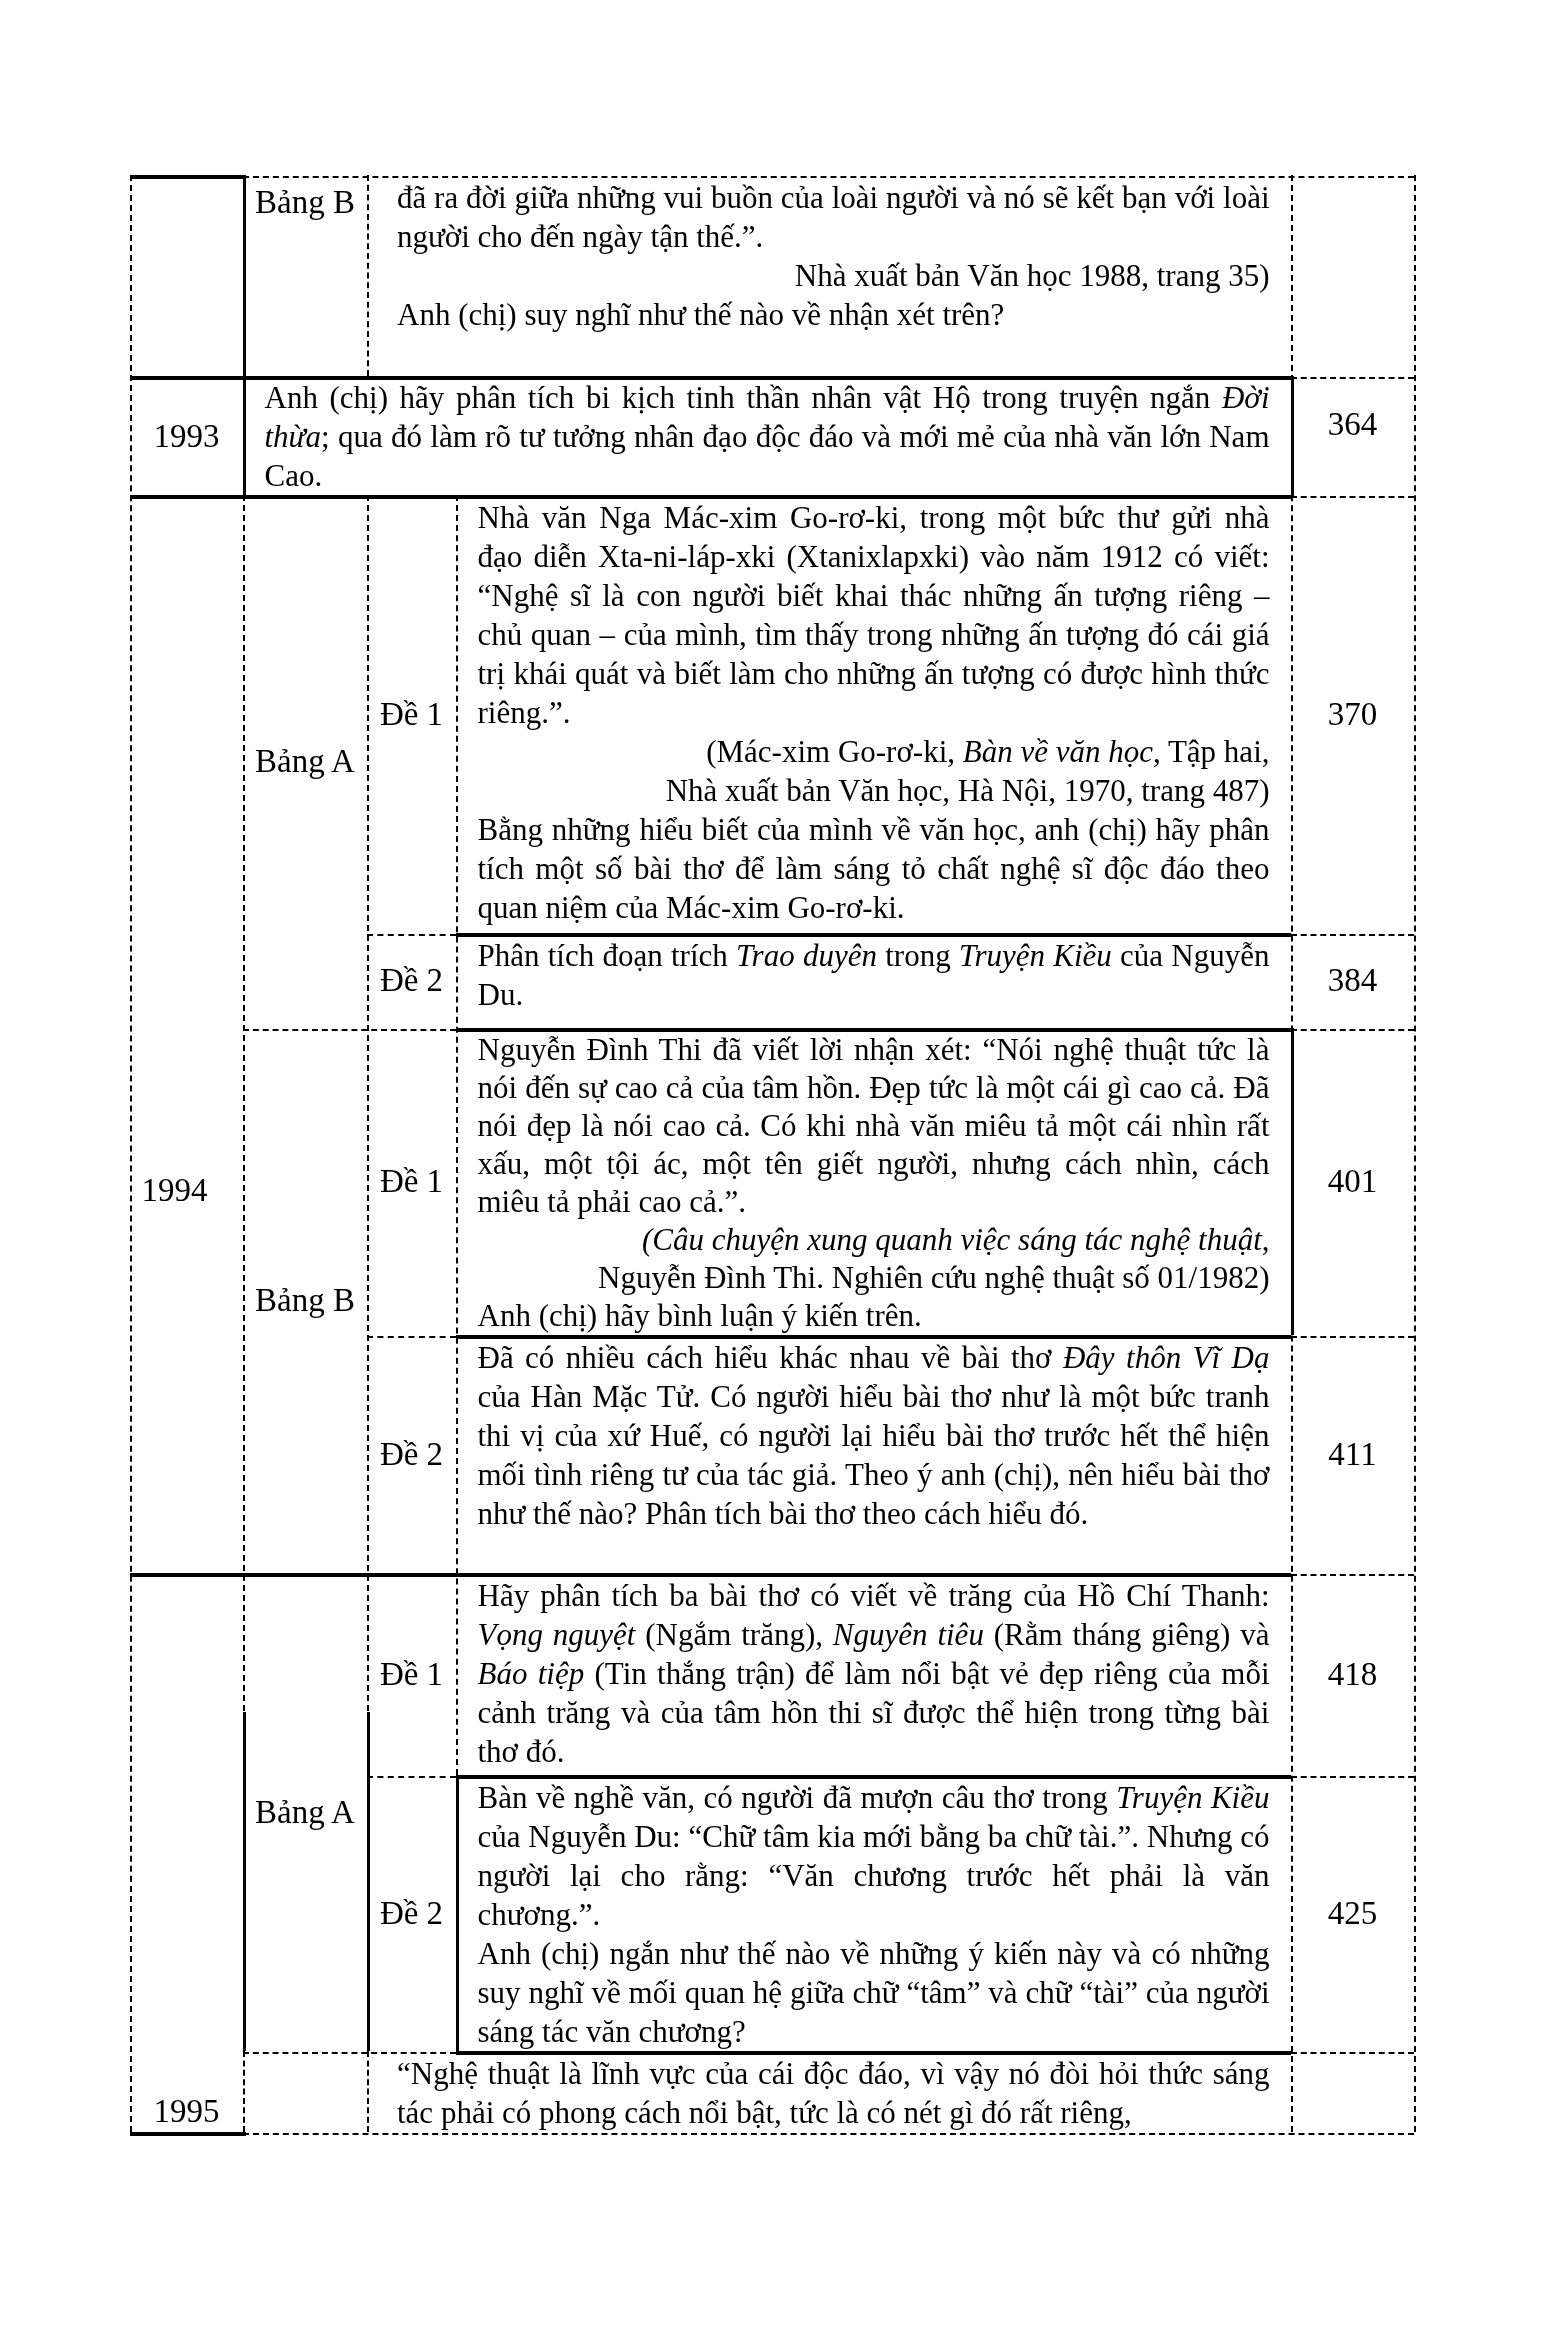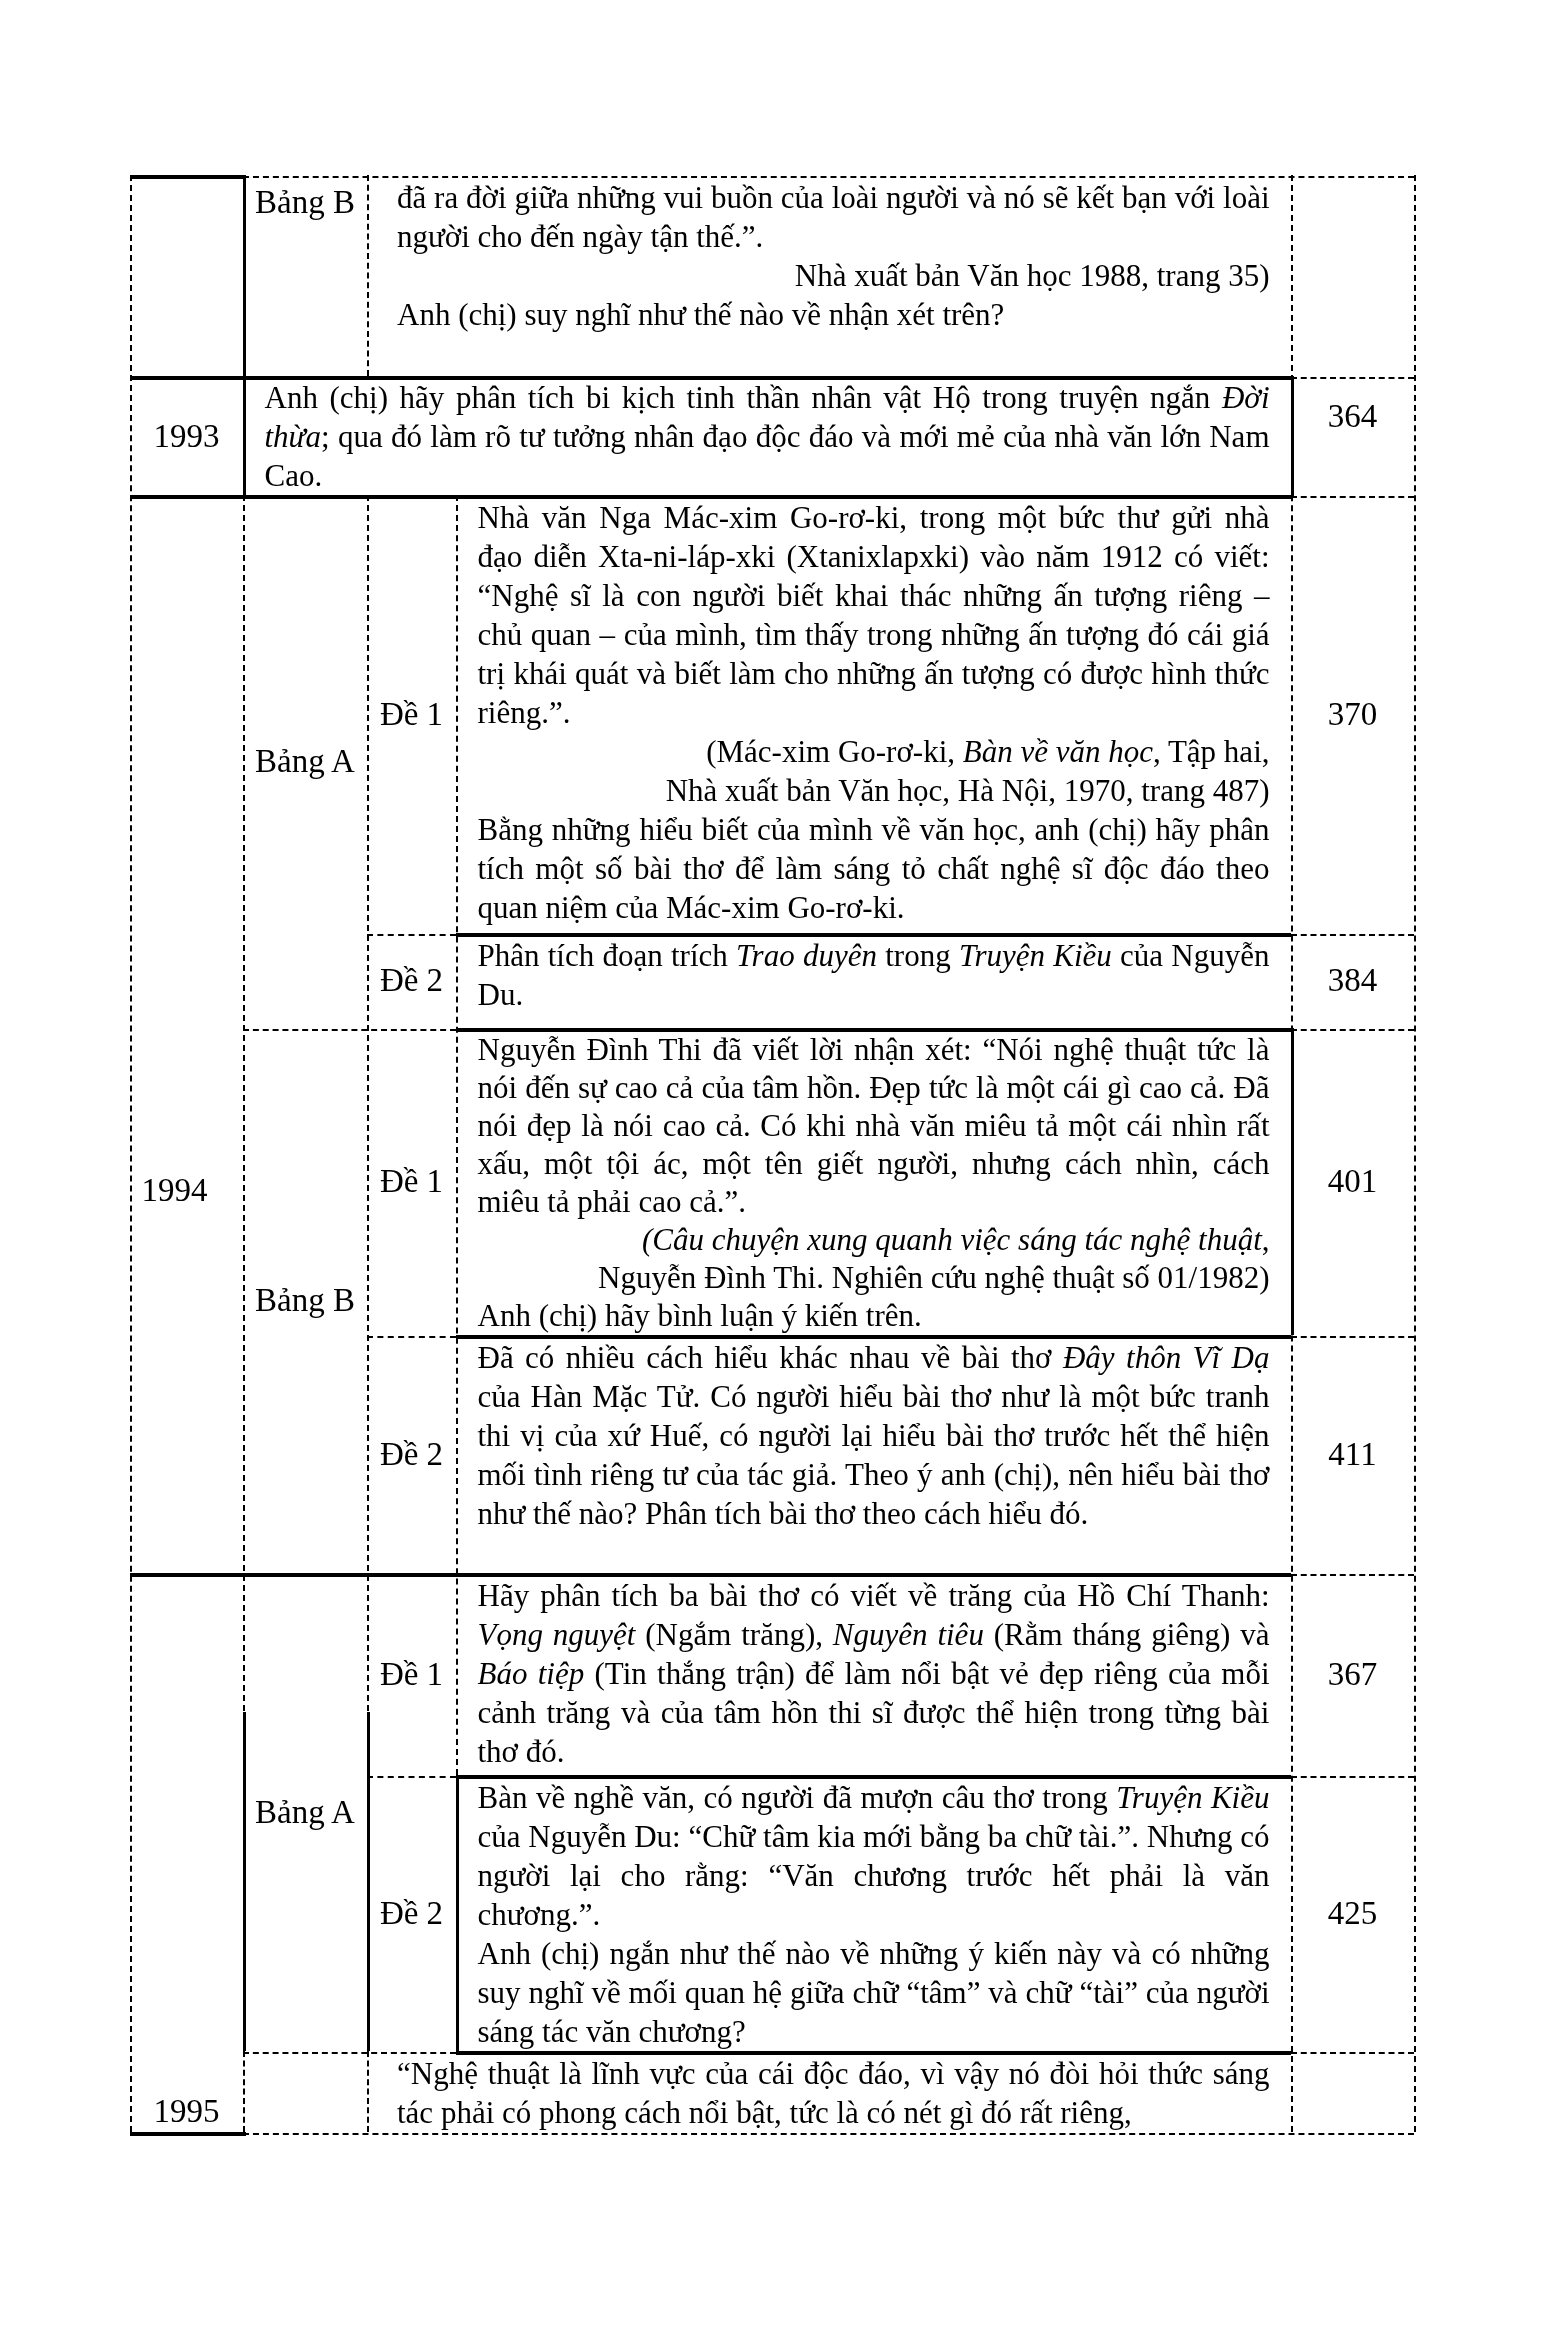--- a/index.html
+++ b/index.html
@@ -87,21 +87,21 @@
     <div class="qcell" style="left:367px;top:175px;width:924px;height:201px;padding-left:30px">
         <div class="para" data-align="justify"><span>đã ra đời giữa những vui buồn của loài người và nó sẽ kết bạn với loài người cho đến ngày tận thế.”.</span></div>
         <div class="para" data-align="right"><span>Nhà xuất bản Văn học 1988, trang 35)</span></div>
         <div class="para" data-align="left"><span>Anh (chị) suy nghĩ như thế nào về nhận xét trên?</span></div>
       </div>
 
     <div class="cell" style="left:130px;top:376px;width:113px;height:120px">1993</div>
     <div class="qcell" style="left:243px;top:376px;width:1048px;height:120px;padding-top:1.7px">
         <div class="para" data-align="justify"><span>Anh (chị) hãy phân tích bi kịch tinh thần nhân vật Hộ trong truyện ngắn </span><em>Đời thừa</em><span>; qua đó làm rõ tư tưởng nhân đạo độc đáo và mới mẻ của nhà văn lớn  Nam Cao.</span></div>
       </div>
-    <div class="cell" style="left:1291px;top:356px;width:123px;height:120px">364</div>
+    <div class="cell" style="left:1291px;top:364px;width:123px;height:120px">364</div>
 
     <div class="cell" style="left:118px;top:495px;width:113px;height:1390px">1994</div>
     <div class="cell" style="left:243px;top:495px;width:124px;height:533px">Bảng A</div>
     <div class="cell" style="left:367px;top:495px;width:89px;height:438px">Đề 1</div>
     <div class="qcell" style="left:456px;top:495px;width:835px;height:438px">
         <div class="para" data-align="justify"><span>Nhà văn Nga Mác-xim Go-rơ-ki, trong một bức thư gửi nhà đạo diễn Xta-ni-láp-xki (Xtanixlapxki) vào năm 1912 có viết: “Nghệ sĩ là con người biết khai thác những ấn tượng riêng – chủ quan – của mình, tìm thấy trong những ấn tượng đó cái giá trị khái quát và biết làm cho những ấn tượng có được hình thức riêng.”.</span></div>
         <div class="para" data-align="right"><span>(Mác-xim Go-rơ-ki, </span><em>Bàn về văn học</em><span>, Tập hai,</span></div>
         <div class="para" data-align="right"><span>Nhà xuất bản Văn học, Hà Nội, 1970, trang 487)</span></div>
         <div class="para" data-align="justify"><span>Bằng những hiểu biết của mình về văn học, anh (chị) hãy phân tích một số bài thơ để làm sáng tỏ chất nghệ sĩ độc đáo theo quan niệm của Mác-xim Go-rơ-ki.</span></div>
       </div>
@@ -128,21 +128,21 @@
         <div class="para" data-align="justify"><span>Đã có nhiều cách hiểu khác nhau về bài thơ </span><em>Đây thôn Vĩ Dạ</em><span> của Hàn Mặc Tử. Có người hiểu bài thơ như là một bức tranh thi vị của xứ Huế, có người lại hiểu bài thơ trước hết thể hiện mối tình riêng tư của tác giả. Theo ý anh (chị), nên hiểu bài thơ như thế nào? Phân tích bài thơ theo cách hiểu đó.</span></div>
       </div>
     <div class="cell" style="left:1291px;top:1335px;width:123px;height:238px">411</div>
 
     <div class="cell bottom-align" style="left:130px;top:1573px;width:113px;height:559px">1995</div>
     <div class="cell" style="left:243px;top:1573px;width:124px;height:478px">Bảng A</div>
     <div class="cell" style="left:367px;top:1573px;width:89px;height:202px">Đề 1</div>
     <div class="qcell" style="left:456px;top:1573px;width:835px;height:202px">
         <div class="para" data-align="justify"><span>Hãy phân tích ba bài thơ có viết về trăng của Hồ Chí Thanh: </span><em>Vọng nguyệt</em><span> (Ngắm trăng), </span><em>Nguyên tiêu</em><span> (Rằm tháng giêng) và </span><em>Báo tiệp</em><span> (Tin thắng trận) để làm nổi bật vẻ đẹp riêng của mỗi cảnh trăng và của tâm hồn thi sĩ được thể hiện trong từng bài thơ đó.</span></div>
       </div>
-    <div class="cell" style="left:1291px;top:1573px;width:123px;height:202px">367</div>
+    <div class="cell" style="left:1291px;top:1573px;width:123px;height:202px">418</div>
 
     <div class="cell" style="left:367px;top:1775px;width:89px;height:276px">Đề 2</div>
     <div class="qcell" style="left:456px;top:1775px;width:835px;height:276px">
         <div class="para" data-align="justify"><span>Bàn về nghề văn, có người đã mượn câu thơ trong </span><em>Truyện Kiều</em><span> của Nguyễn Du: “Chữ tâm kia mới bằng ba chữ tài.”. Nhưng có người lại cho rằng: “Văn chương trước hết phải là văn chương.”.</span></div>
         <div class="para" data-align="justify"><span>Anh (chị) ngắn như thế nào về những ý kiến này và có những suy nghĩ về mối quan hệ giữa chữ “tâm” và chữ “tài” của người sáng tác văn chương?</span></div>
       </div>
     <div class="cell" style="left:1291px;top:1775px;width:123px;height:276px">425</div>
 
     <div class="qcell" style="left:367px;top:2051px;width:924px;height:81px;padding-left:30px">
         <div class="para" data-align="justify"><span>“Nghệ thuật là lĩnh vực của cái độc đáo, vì vậy nó đòi hỏi thức sáng tác phải có phong cách nổi bật, tức là có nét gì đó rất riêng,</span></div>

